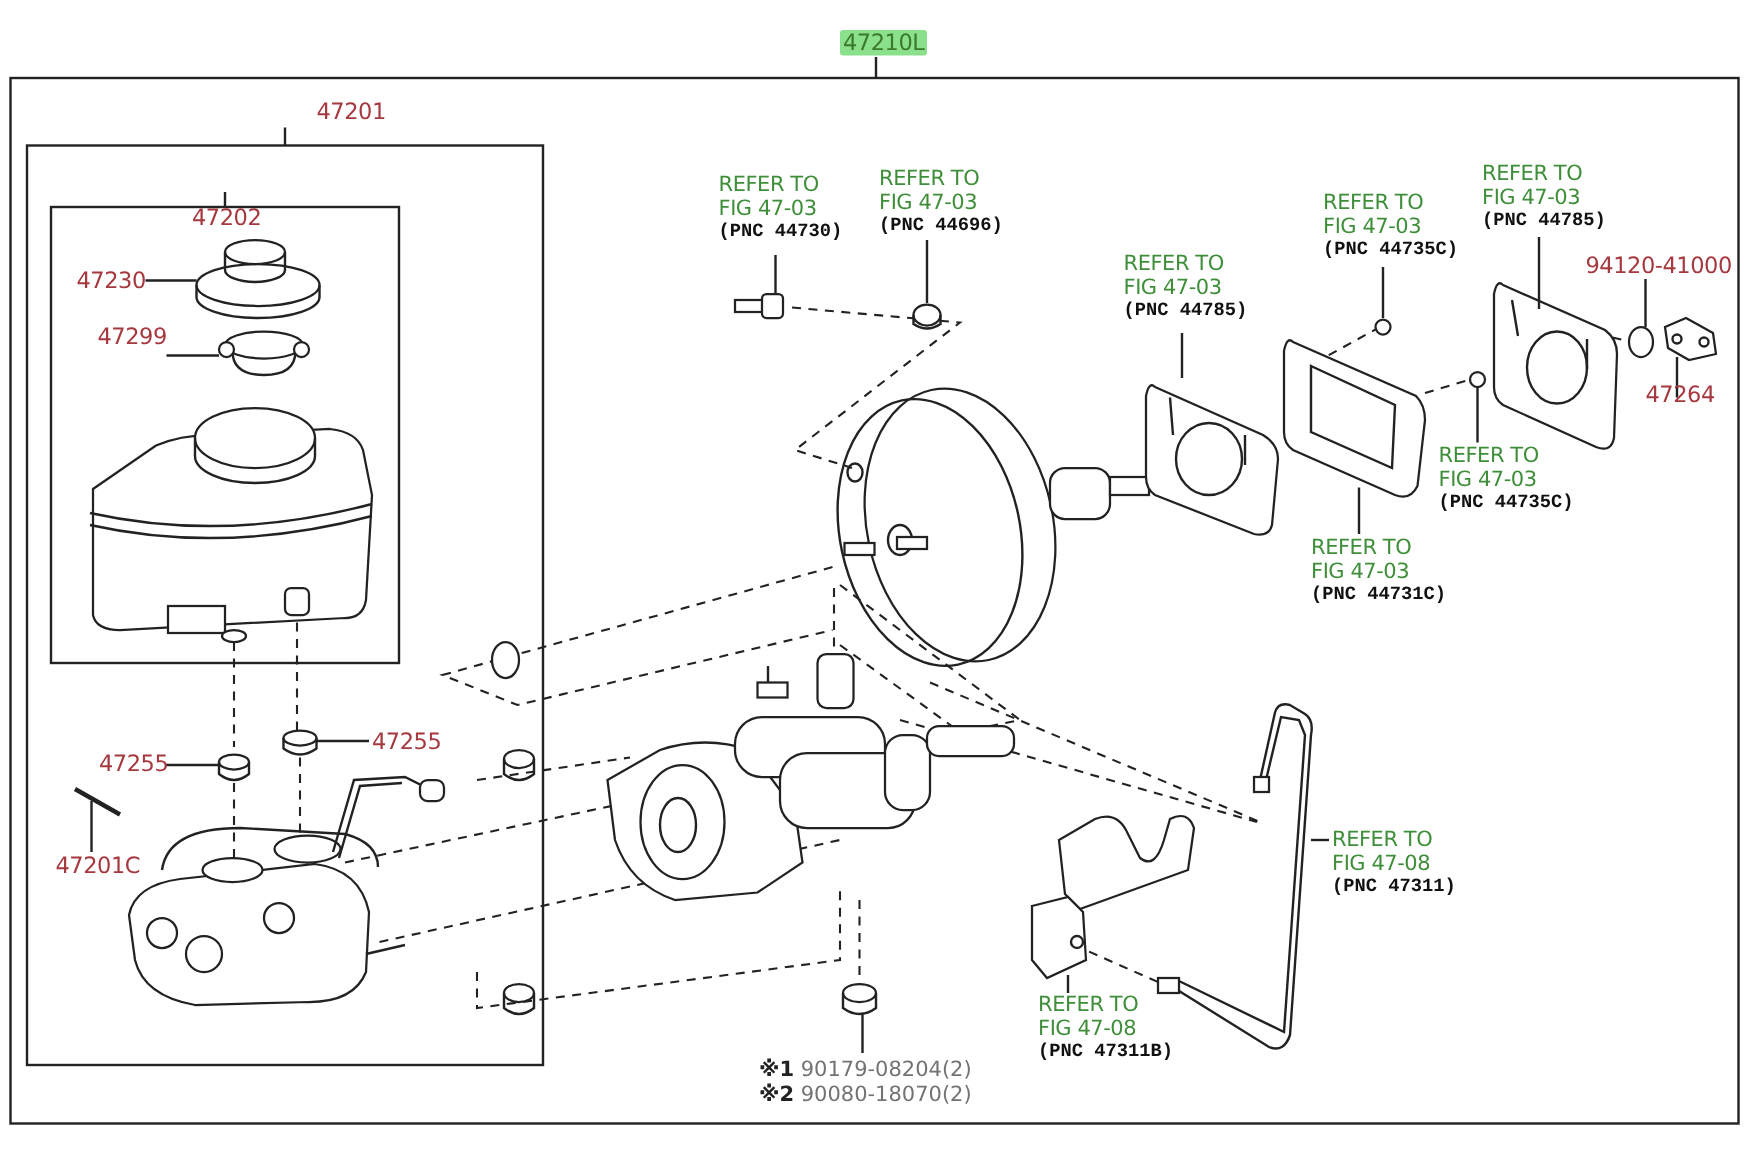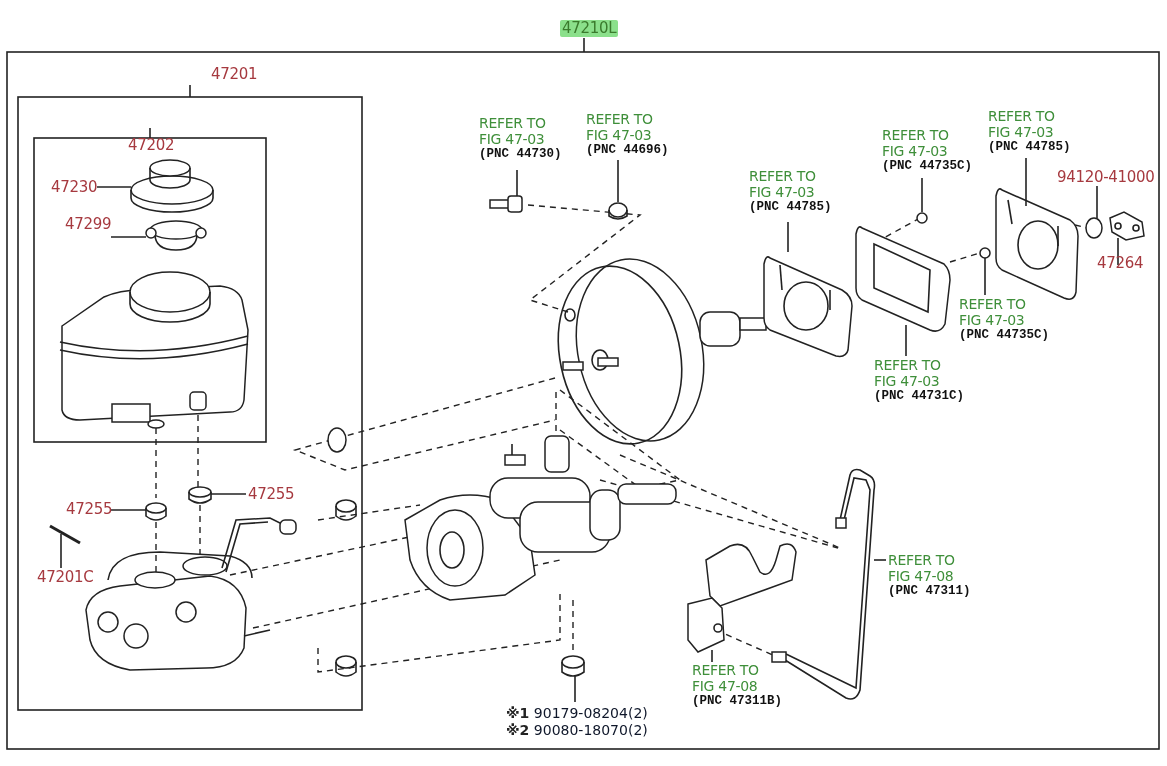--- a/index.html
+++ b/index.html
@@ -5,21 +5,21 @@
   html,body{margin:0;padding:0;background:#ffffff;}
   body{width:1167px;height:766px;position:relative;overflow:hidden;font-family:"Liberation Sans",sans-serif;}
   #diagram{position:absolute;left:0;top:0;width:1167px;height:766px;}
   .lbl{position:absolute;white-space:nowrap;line-height:1;}
   .pn{color:#a6393f;font-size:15px;font-family:"DejaVu Sans",sans-serif;letter-spacing:-0.3px;}
   .ref{color:#3f8f3a;font-size:14px;font-family:"DejaVu Sans",sans-serif;line-height:16px;letter-spacing:-0.3px;}
   .pnc{color:#111;font-size:12.5px;font-family:"Liberation Mono",monospace;font-weight:bold;line-height:15px;}
   .hl{background:#8be08b;color:#3a7a2c;padding:1px 2px;border-radius:2px;text-align:right;}
   .note{font-size:14px;font-family:"DejaVu Sans",sans-serif;}
   .note .mk{color:#222;font-weight:bold;}
-  .note .v{color:#0f172a;}
+  .note .v{color:#737373;}
   svg .ln{stroke:#222;stroke-width:1.6;fill:none;}
   svg .dash{stroke:#222;stroke-width:1.4;fill:none;stroke-dasharray:6 5;}
   svg .part{stroke:#222;stroke-width:1.5;fill:#fff;}
 </style>
 </head>
 <body>
 
 <div id="diagram">
 <svg width="1167" height="766" viewBox="0 0 1167 766">
 

